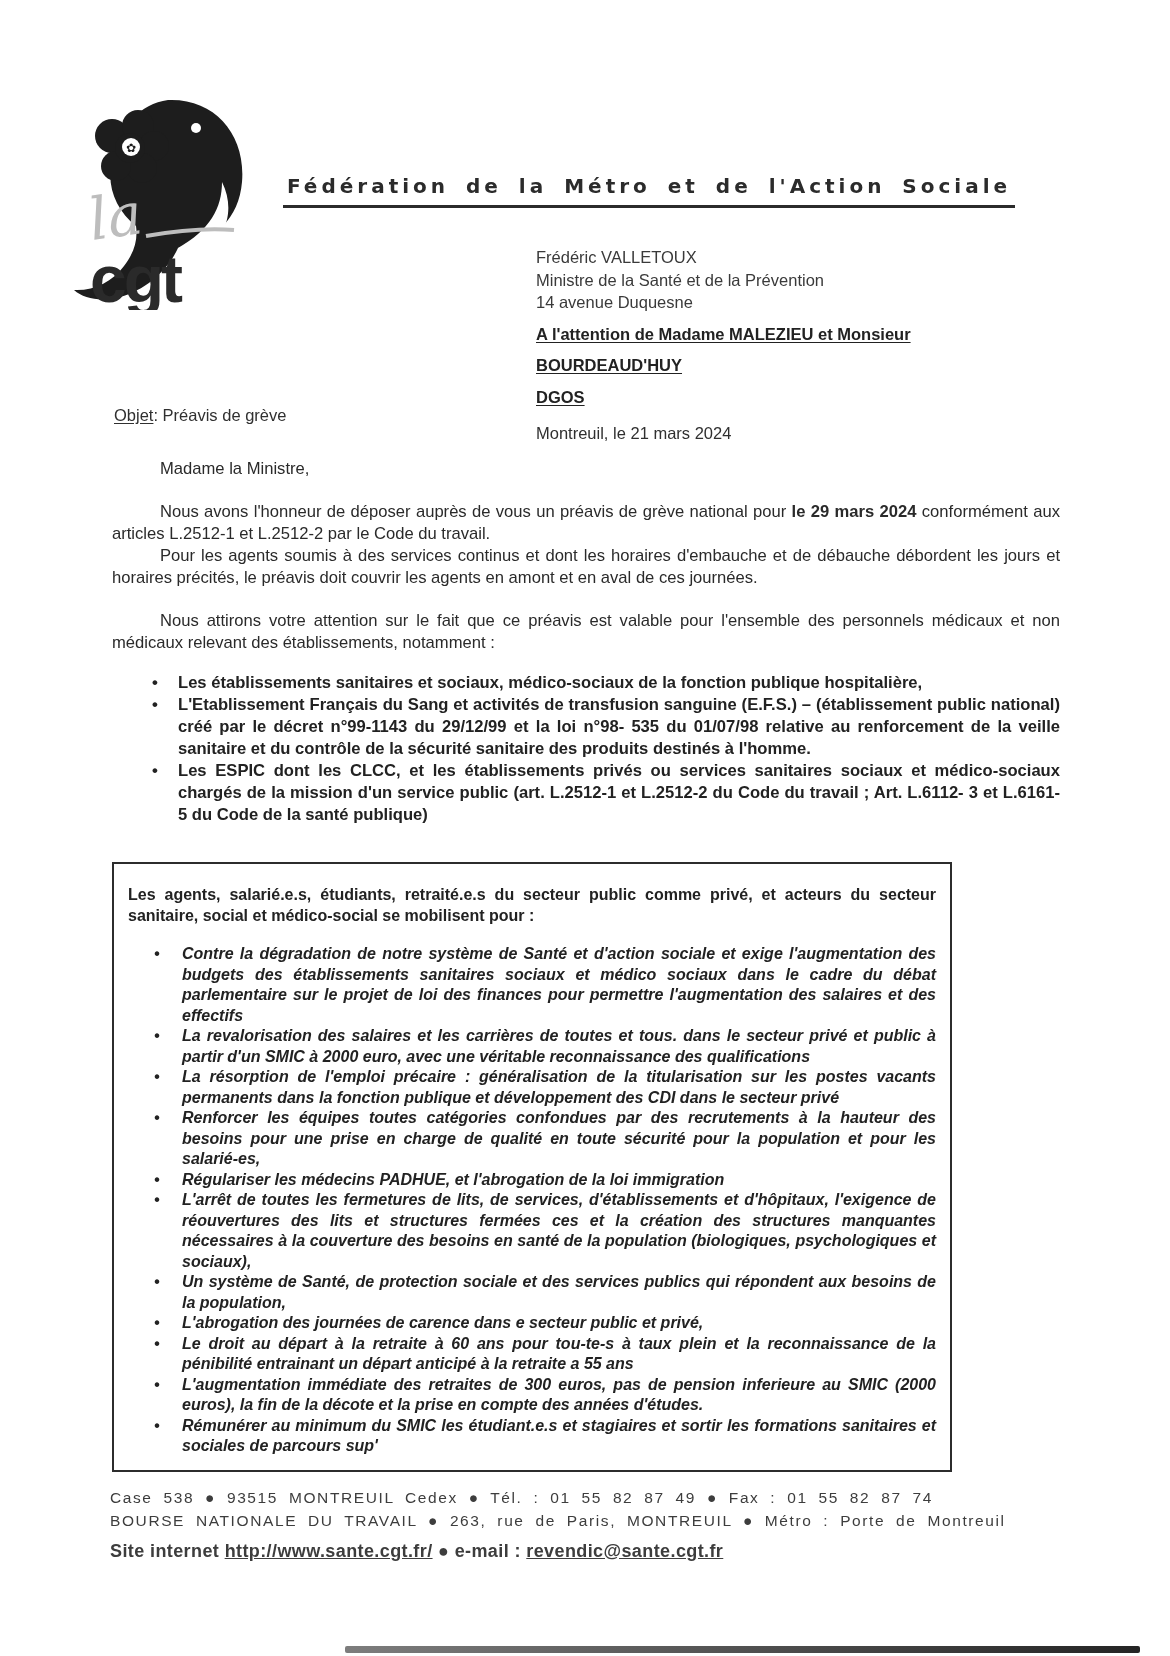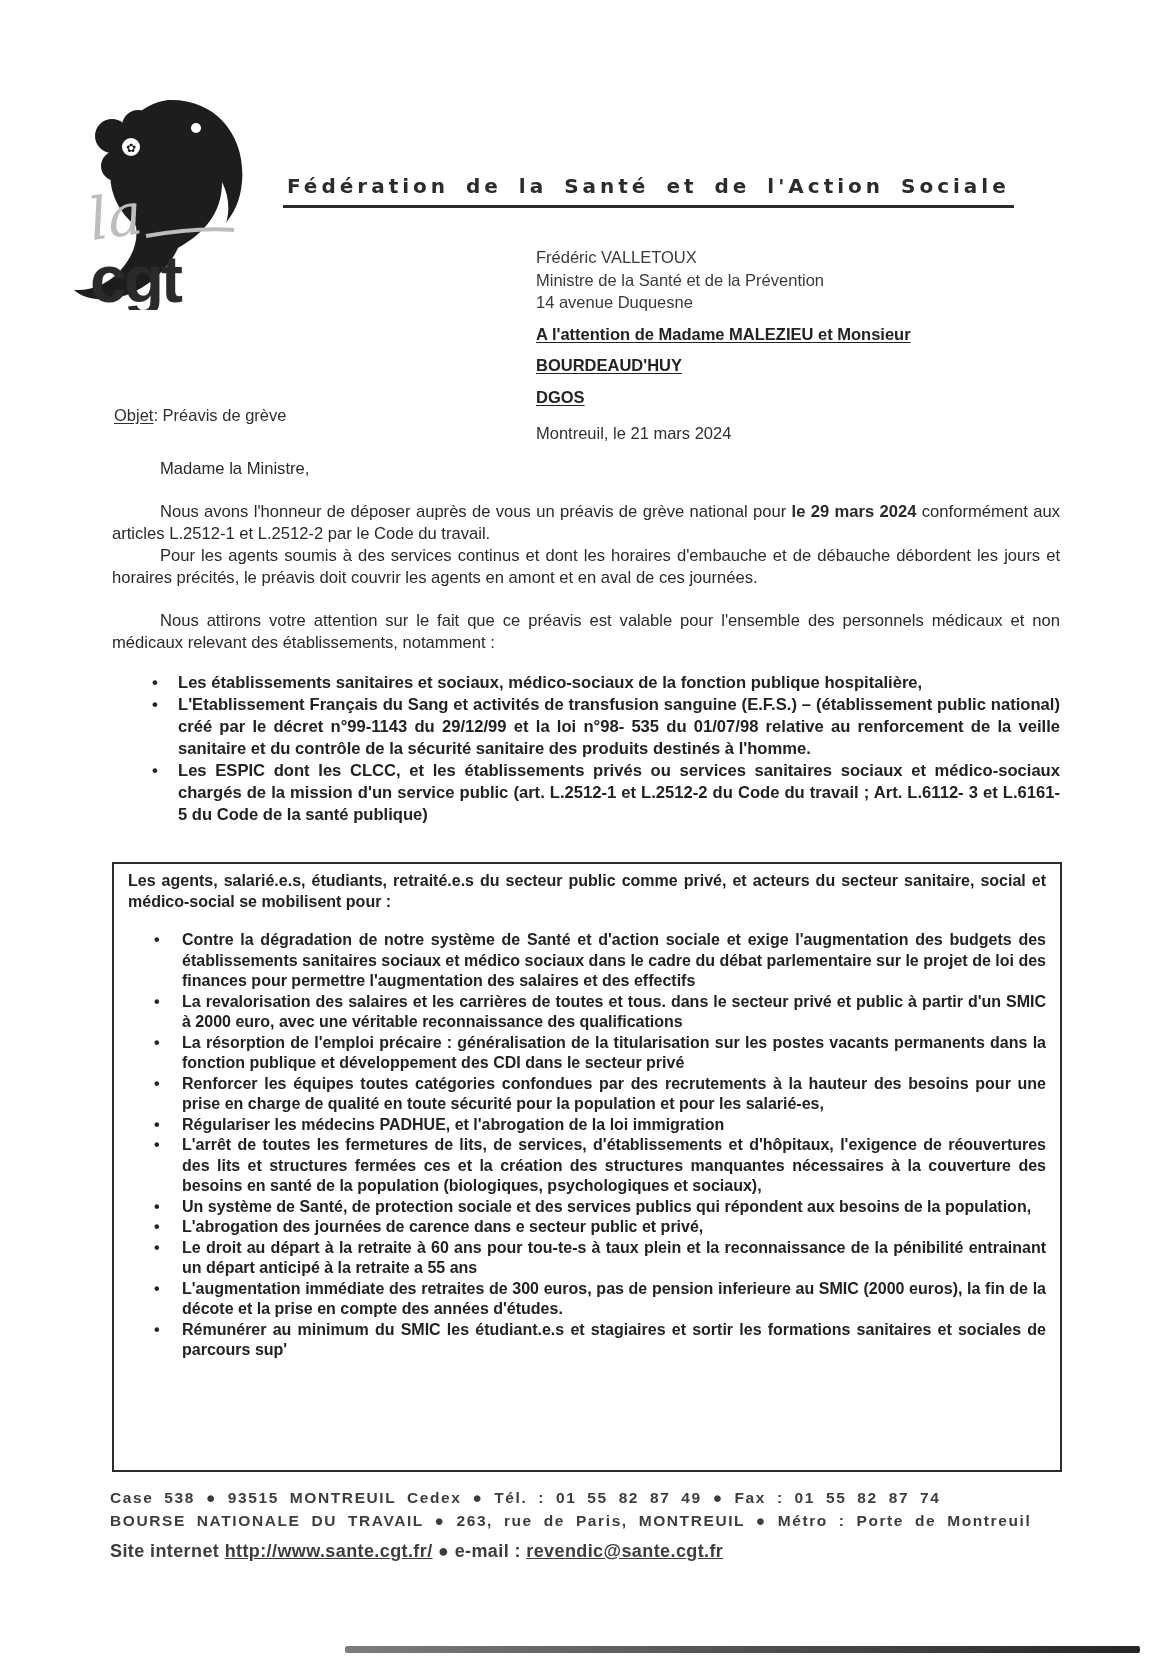--- a/index.html
+++ b/index.html
@@ -37,32 +37,32 @@
     font-size:16.6px;line-height:22px;text-align:justify;color:#2a2a2a;
   }
   .body .salutation{margin:0 0 0 48px;text-align:left;}
   .body p{margin:21px 0 0 0;text-indent:48px;}
   .body p.cont{margin-top:0;}
   ul.blist{list-style:none;margin:18px 0 0 0;padding:0 0 0 66px;font-weight:bold;color:#222;}
   ul.blist li{position:relative;margin:0;}
   ul.blist li::before{content:"\2022";position:absolute;left:-26px;top:0;font-weight:bold;}
   
   .box{
-    position:absolute;left:112px;top:862px;width:950px;height:610px;
+    position:absolute;left:112px;top:862px;width:840px;height:610px;
     box-sizing:border-box;border:2px solid #2c2c2c;background:#fff;
-    padding:7px 14px;overflow:hidden;
+    padding:21px 14px;overflow:hidden;
     font-size:16px;line-height:20.5px;font-weight:bold;color:#222;text-align:justify;
   }
   .box .intro{margin:0;}
-  .box ul.blist{margin-top:18px;padding-left:54px;font-size:16px;}
+  .box ul.blist{margin-top:18px;padding-left:54px;font-size:16px;font-style:italic;}
   .box ul.blist li::before{left:-28px;}
   
   .footer{position:absolute;left:110px;top:1486px;width:950px;color:#3d3d3d;}
   .footer .fline{
-    font-size:15.5px;font-weight:bold;letter-spacing:1.6px;word-spacing:5px;
+    font-size:15.5px;font-weight:normal;letter-spacing:1.6px;word-spacing:5px;
     line-height:23px;white-space:nowrap;
   }
   .footer .fsmall{
     margin-top:9px;font-size:18px;font-weight:bold;
     letter-spacing:0.4px;color:#3d3d3d;
   }
   .footer a{color:#3d3d3d;text-decoration:underline;cursor:pointer;}
   
   .scanbar{
     position:absolute;left:345px;top:1646px;width:795px;height:7px;
@@ -91,21 +91,21 @@
       <circle cx="81" cy="57" r="9" fill="#ffffff"></circle>
       <text x="76" y="62" font-size="12" fill="#1d1d1d" font-family="DejaVu Sans, sans-serif">✿</text>
     </g>
     <g>
       <text x="42" y="150" font-family="DejaVu Serif, serif" font-style="italic" font-size="58" fill="#bdbdbd" transform="rotate(-8 42 150)">la</text>
       <path d="M96 146 C 130 140, 160 138, 184 140" stroke="#bdbdbd" stroke-width="4" fill="none"></path>
     </g>
     <text x="40" y="212" font-family="Liberation Sans, sans-serif" font-weight="bold" font-size="66" letter-spacing="-3" fill="#2a2a2a">cgt</text>
   </svg>
 
-  <div class="title">Fédération de la Santé et de l'Action Sociale</div>
+  <div class="title">Fédération de la Métro et de l'Action Sociale</div>
 
   <div class="recipient">
     <div>Frédéric VALLETOUX</div>
     <div>Ministre de la Santé et de la Prévention</div>
     <div>14 avenue Duquesne</div>
     <div class="attn">A l'attention de Madame MALEZIEU et Monsieur</div>
     <div class="attn">BOURDEAUD'HUY</div>
     <div class="attn">DGOS</div>
   </div>
 

